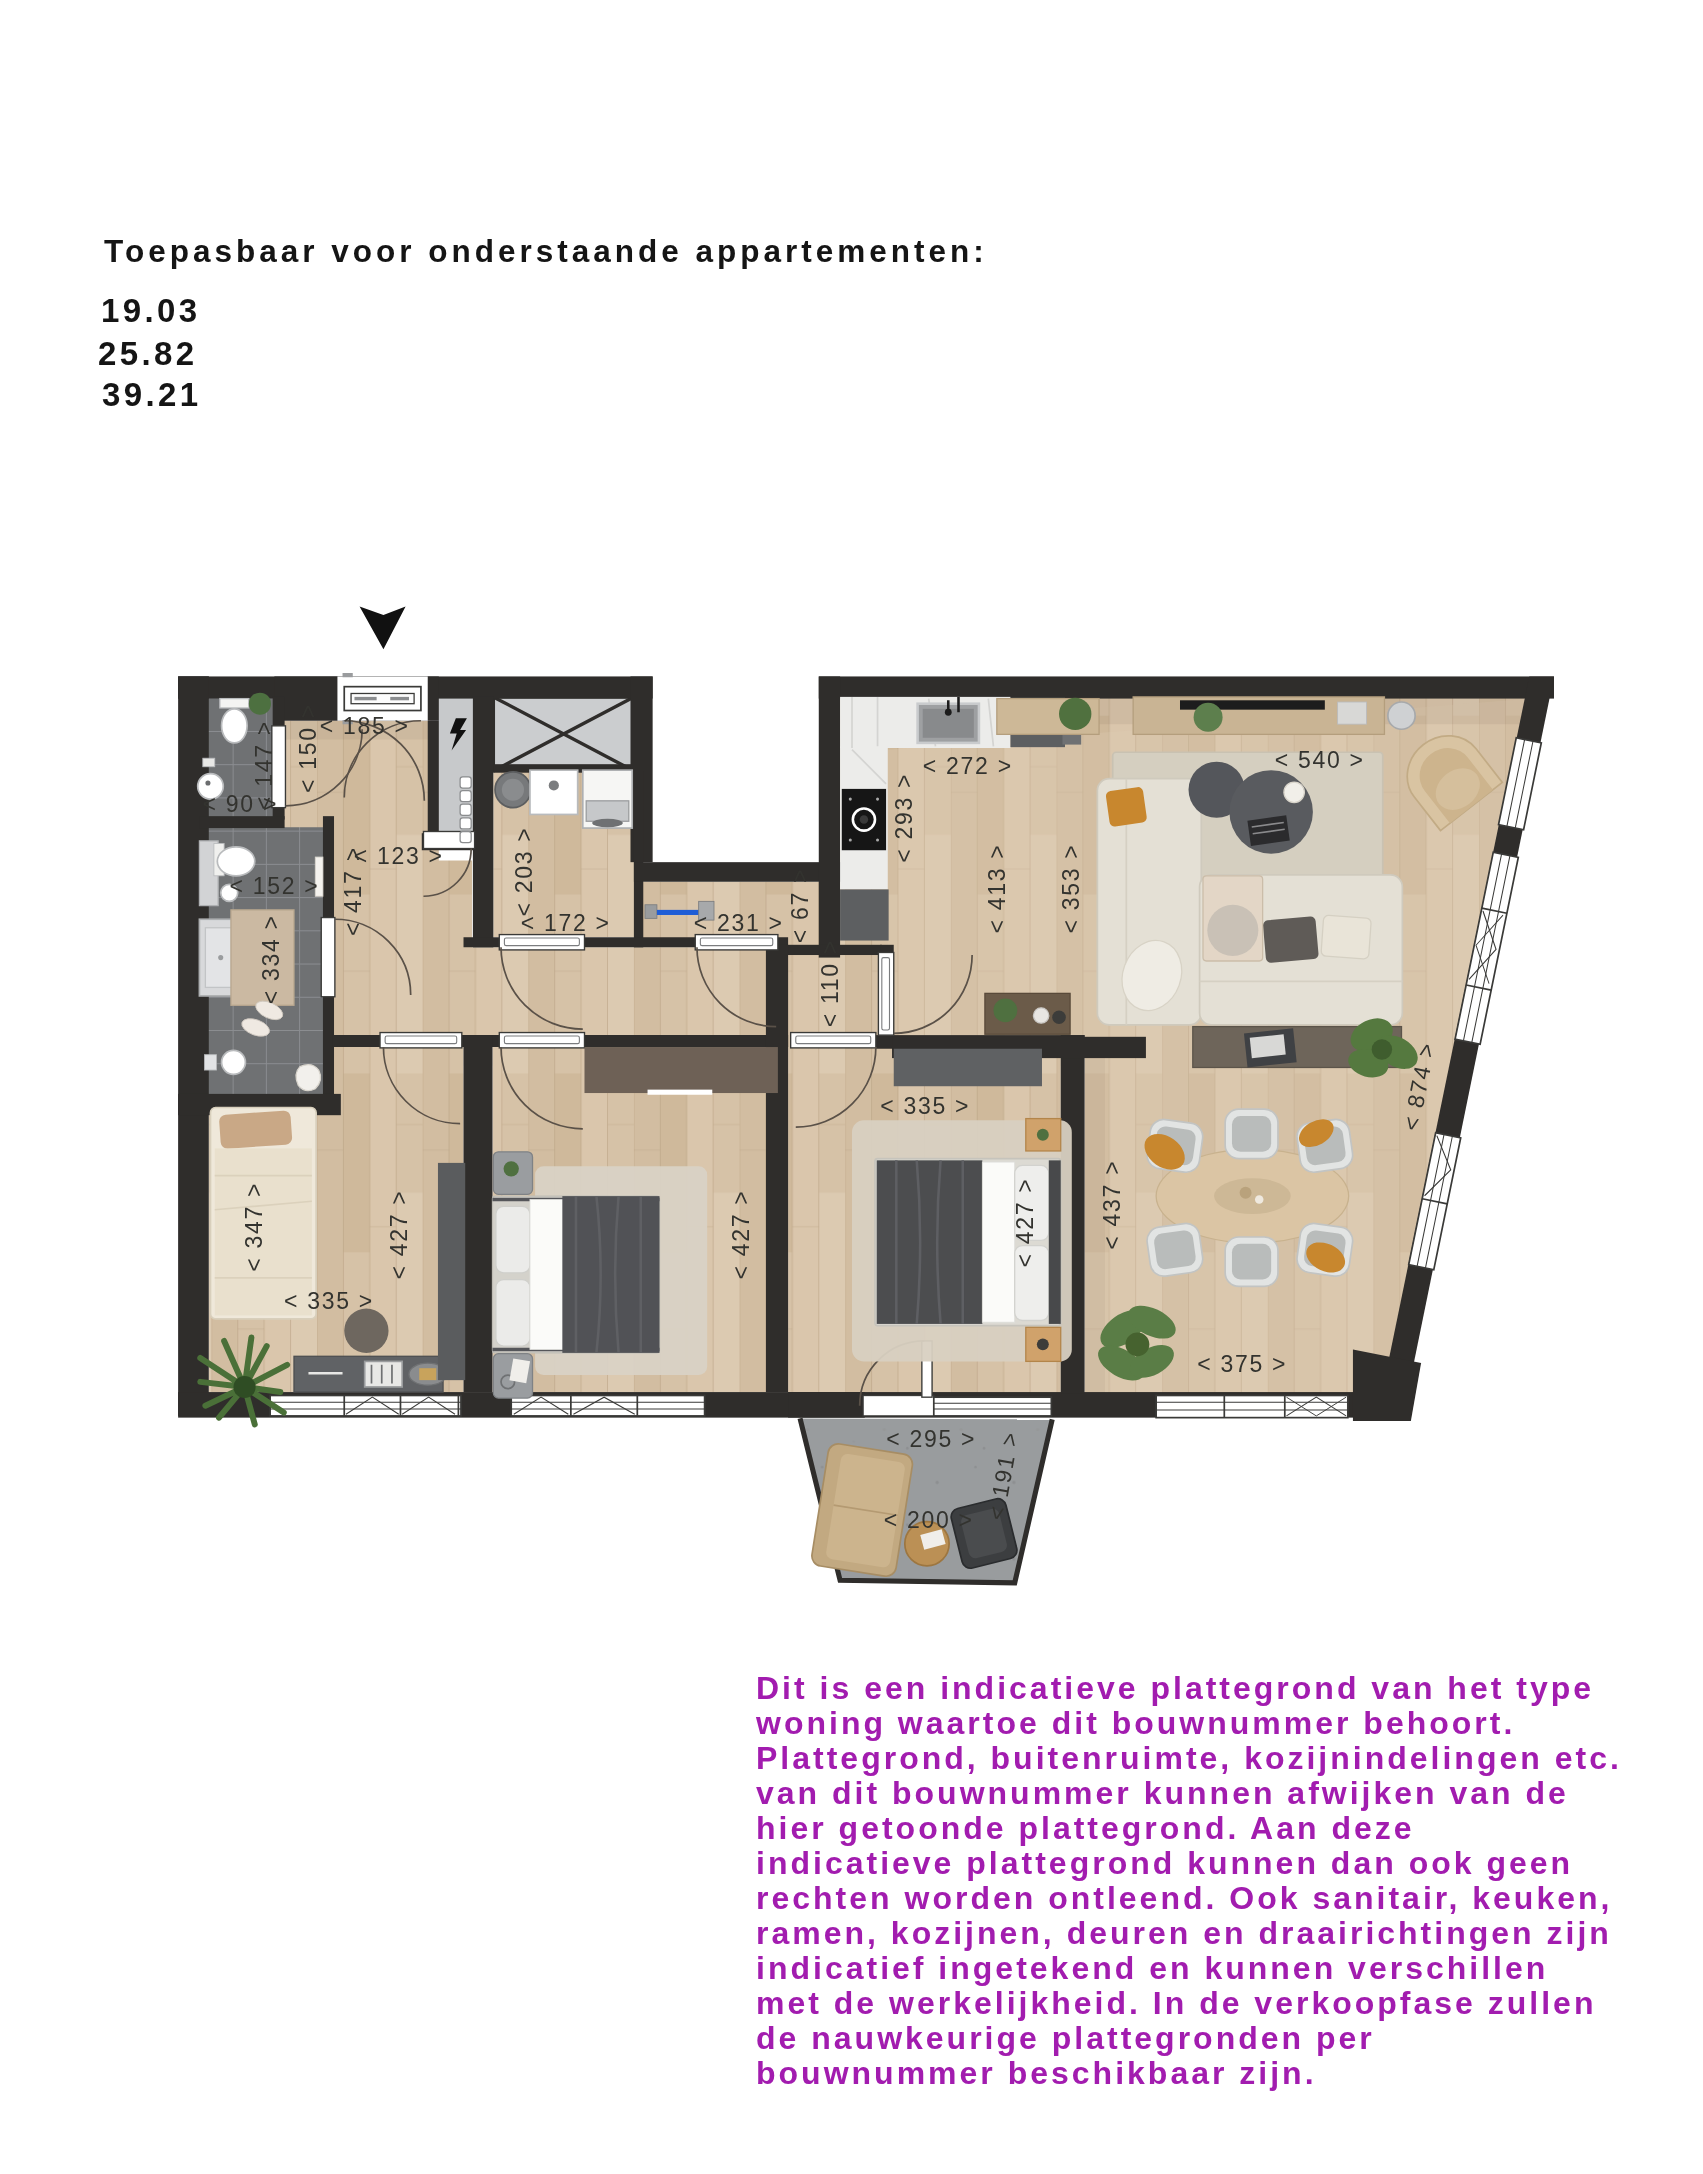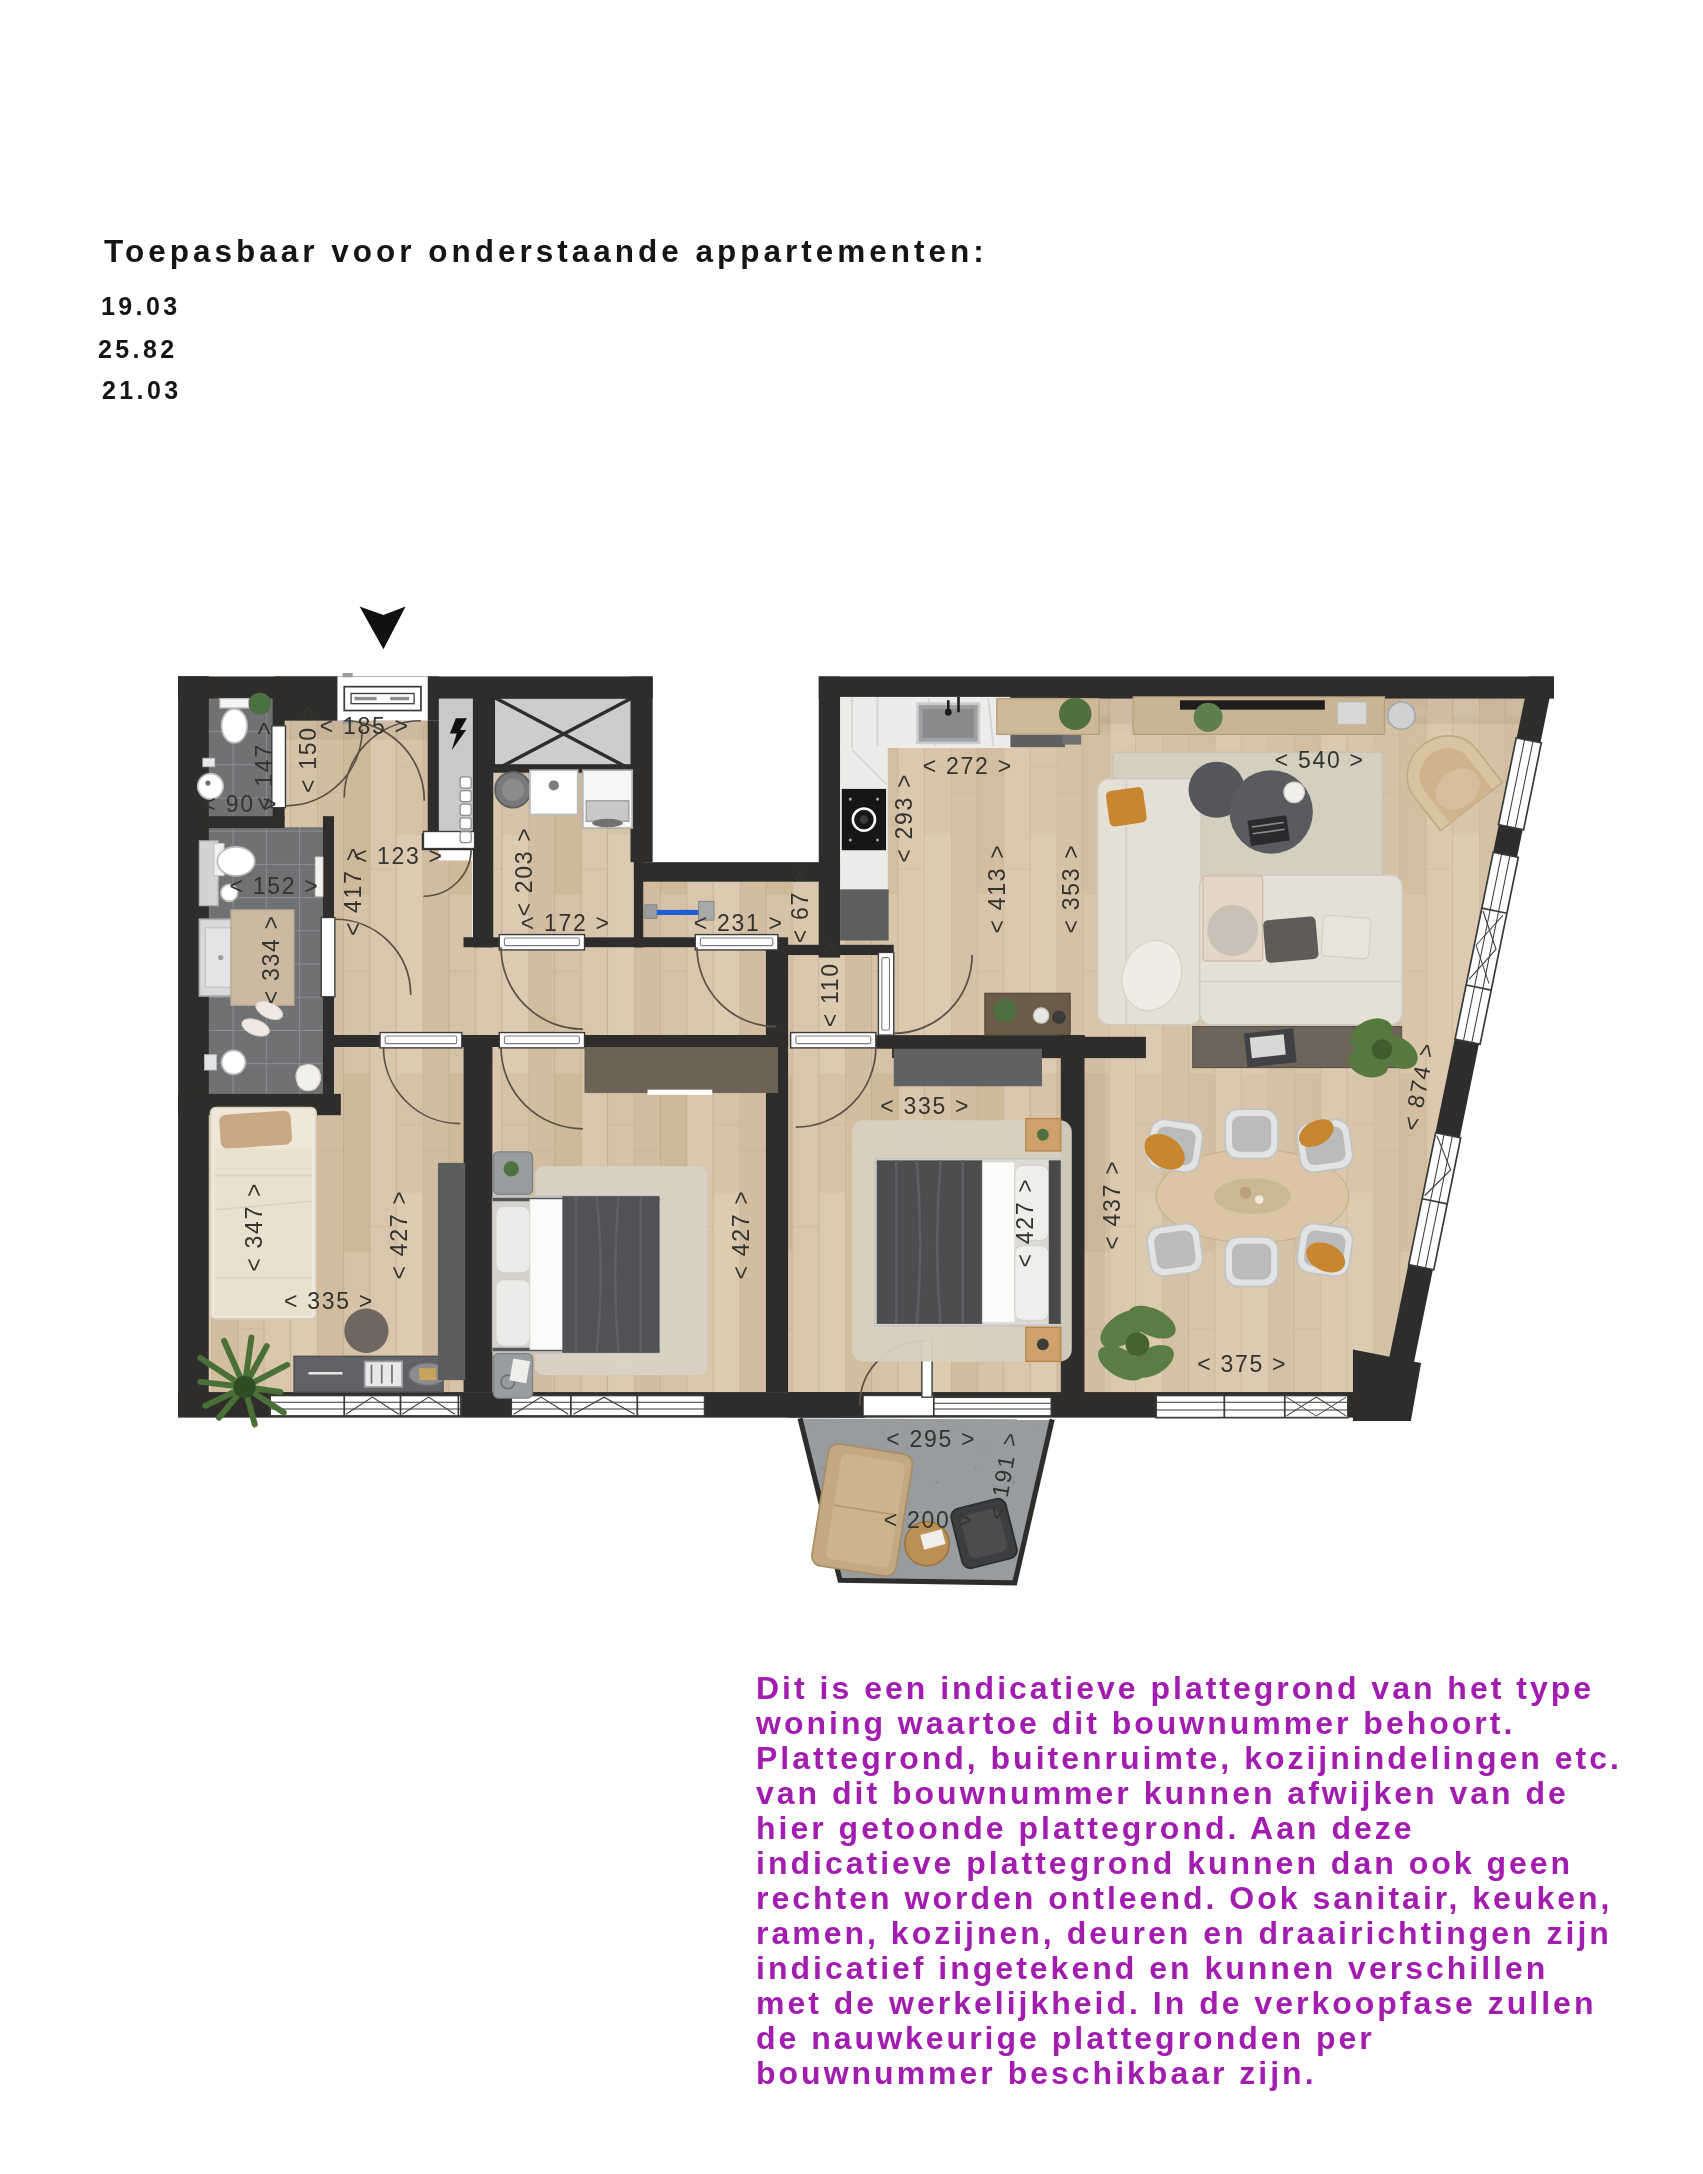--- a/index.html
+++ b/index.html
@@ -1,30 +1,30 @@
 <!DOCTYPE html>
 <html style="font-size:13.6px"><head>
 <meta charset="utf-8">
 <style>
   html,body{margin:0;padding:0;background:#ffffff;}
   body{width:1704px;height:2175px;position:relative;font-family:"Liberation Sans",sans-serif;}
   .hd{position:absolute;left:104px;top:212px;font-size:31.5px;font-weight:bold;letter-spacing:4px;color:#151515;white-space:nowrap;margin-top:21px;}
-  .num{position:absolute;font-size:25px;font-weight:bold;letter-spacing:3.4px;color:#151515;white-space:nowrap;}
+  .num{position:absolute;font-size:33px;font-weight:bold;letter-spacing:3.4px;color:#151515;white-space:nowrap;}
   .para{position:absolute;left:756px;top:1671px;font-size:32px;font-weight:bold;letter-spacing:3px;color:#a21caf;line-height:35px;white-space:nowrap;}
 </style>
 </head>
 <body>
 
 <div class="hd">Toepasbaar voor onderstaande appartementen:</div>
 
 <div class="num" style="left:101px;top:292px;">19.03</div>
 
 <div class="num" style="left:98px;top:335px;">25.82</div>
 
-<div class="num" style="left:102px;top:376px;">21.03</div>
+<div class="num" style="left:102px;top:376px;">39.21</div>
 
 <div class="para">Dit is een indicatieve plattegrond van het type<br>woning waartoe dit bouwnummer behoort.<br>Plattegrond, buitenruimte, kozijnindelingen etc.<br>van dit bouwnummer kunnen afwijken van de<br>hier getoonde plattegrond. Aan deze<br>indicatieve plattegrond kunnen dan ook geen<br>rechten worden ontleend. Ook sanitair, keuken,<br>ramen, kozijnen, deuren en draairichtingen zijn<br>indicatief ingetekend en kunnen verschillen<br>met de werkelijkheid. In de verkoopfase zullen<br>de nauwkeurige plattegronden per<br>bouwnummer beschikbaar zijn.</div>
 
 <svg width="1704" height="2175" viewBox="0 0 2000 2553" style="position:absolute;left:0;top:0;">
 <defs>
 <pattern id="wd" width="124" height="420" patternUnits="userSpaceOnUse">
   <rect width="124" height="420" fill="#d6c2a7"></rect>
   <rect x="0" width="31" height="420" fill="#d2bda1"></rect>
   <rect x="62" width="31" height="420" fill="#dac6ac"></rect>
   <rect x="31" y="0" width="31" height="210" fill="#cfb99b"></rect>

